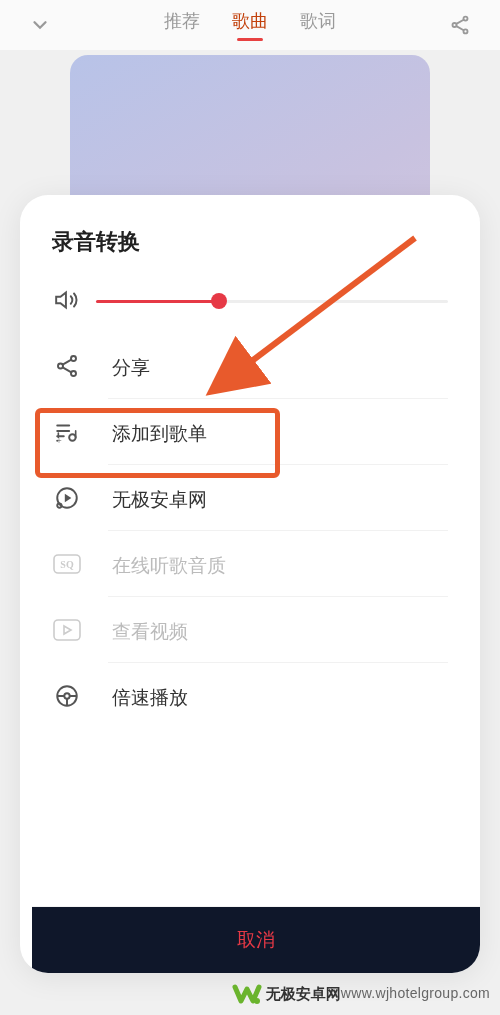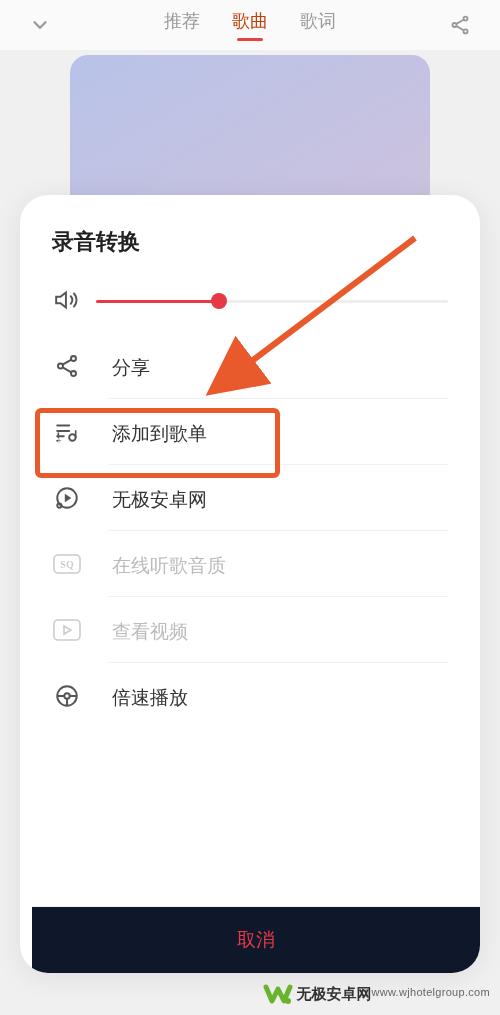--- a/index.html
+++ b/index.html
@@ -191,21 +191,21 @@
     .watermark-logo {
       width: 30px;
       height: 30px;
       position: relative;
     }
     .watermark-text {
       display: flex;
       line-height: 1.1;
     }
     .wm-title { font-size: 15px; font-weight: 700; color: #333; }
-    .wm-url { font-size: 11px; color: #666; letter-spacing: 0.3px; }
+    .wm-url { font-size: 14px; color: #666; letter-spacing: 0.3px; }
     .speed-badge {
       font-size: 9px;
       font-weight: 600;
     }
   </style>
 </head>
 <body>
 
 <div class="bg-top">
   <span class="icon-wrap">

